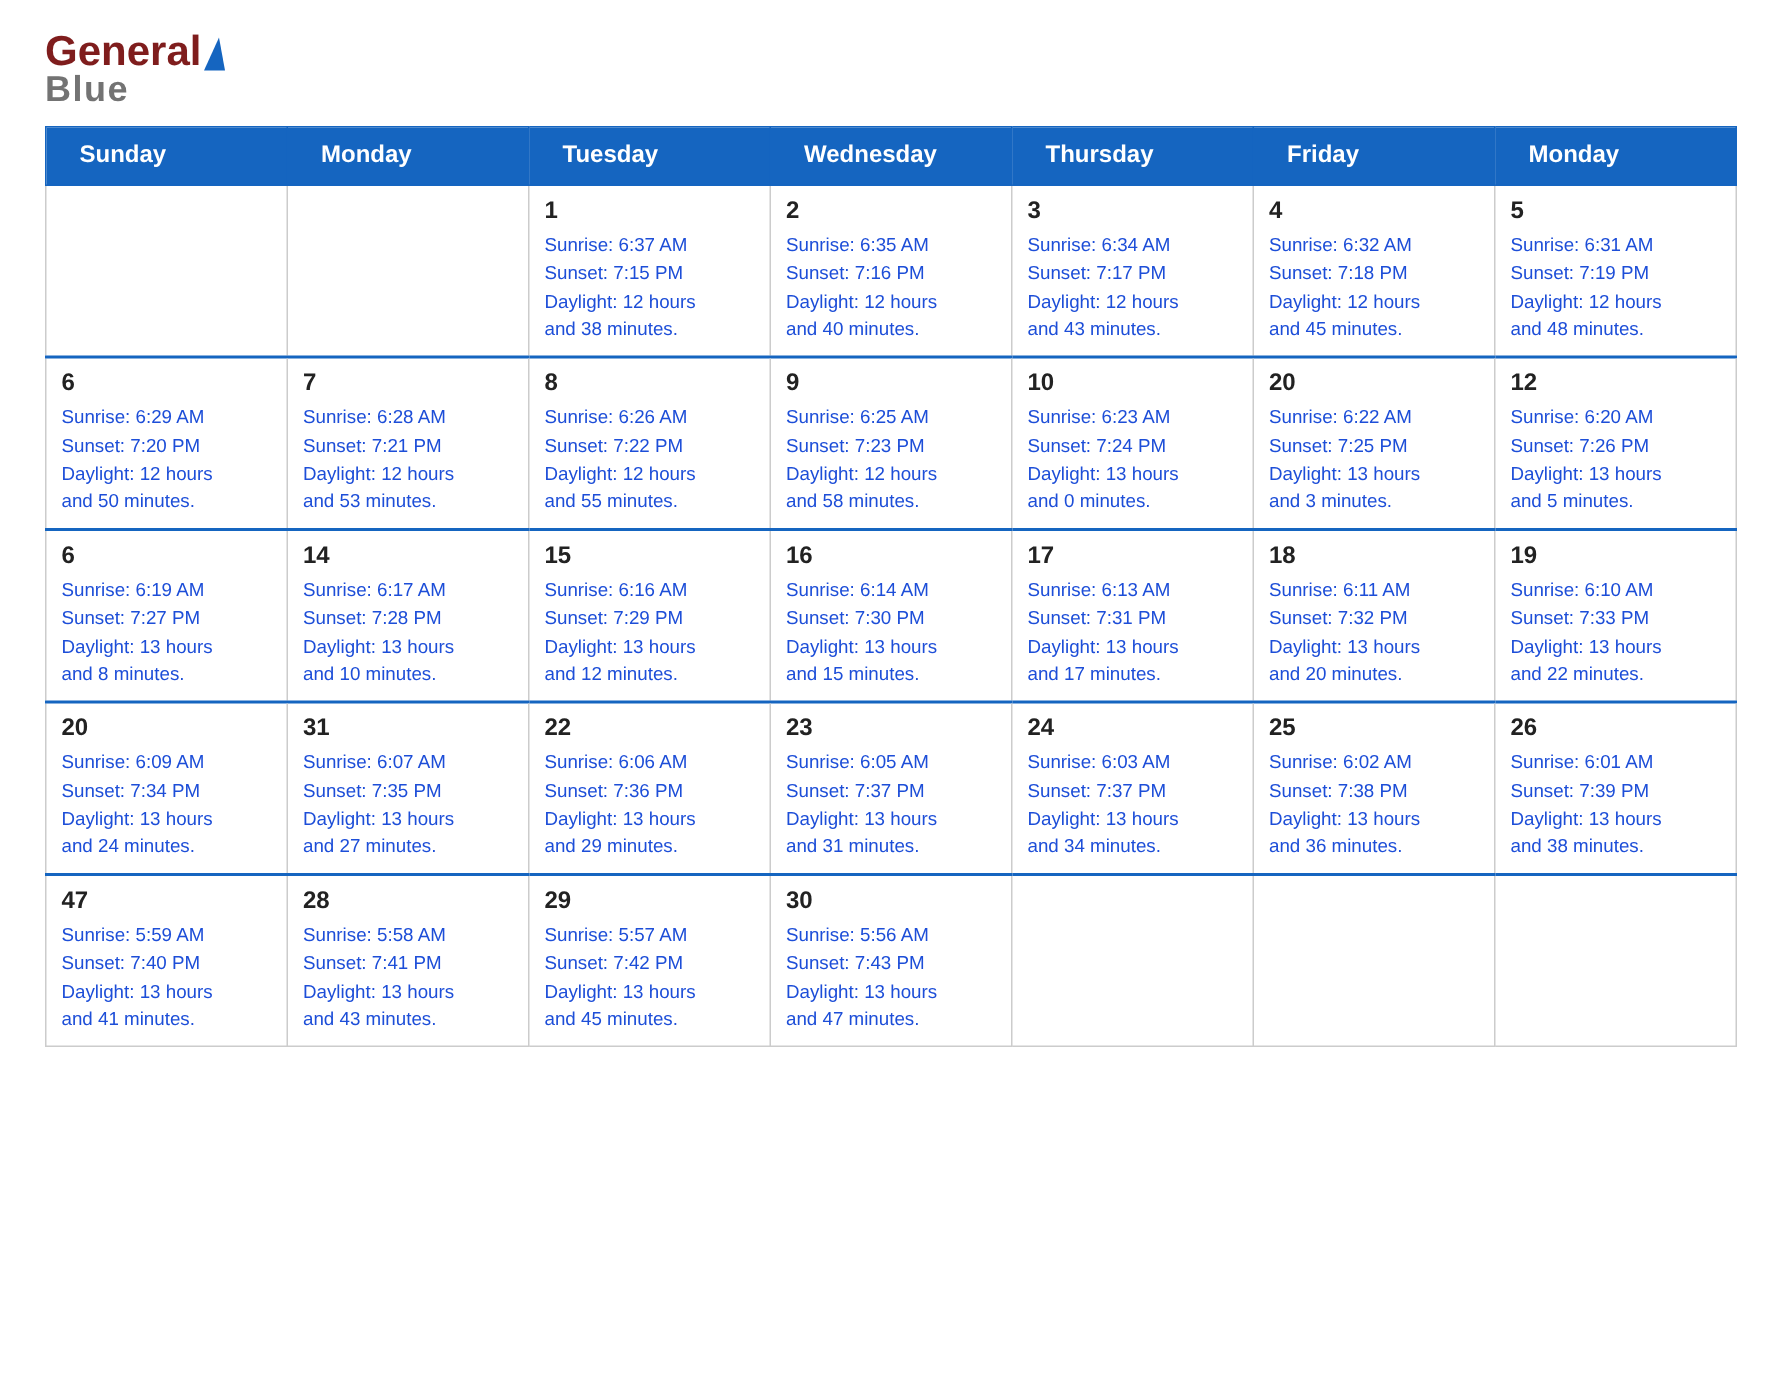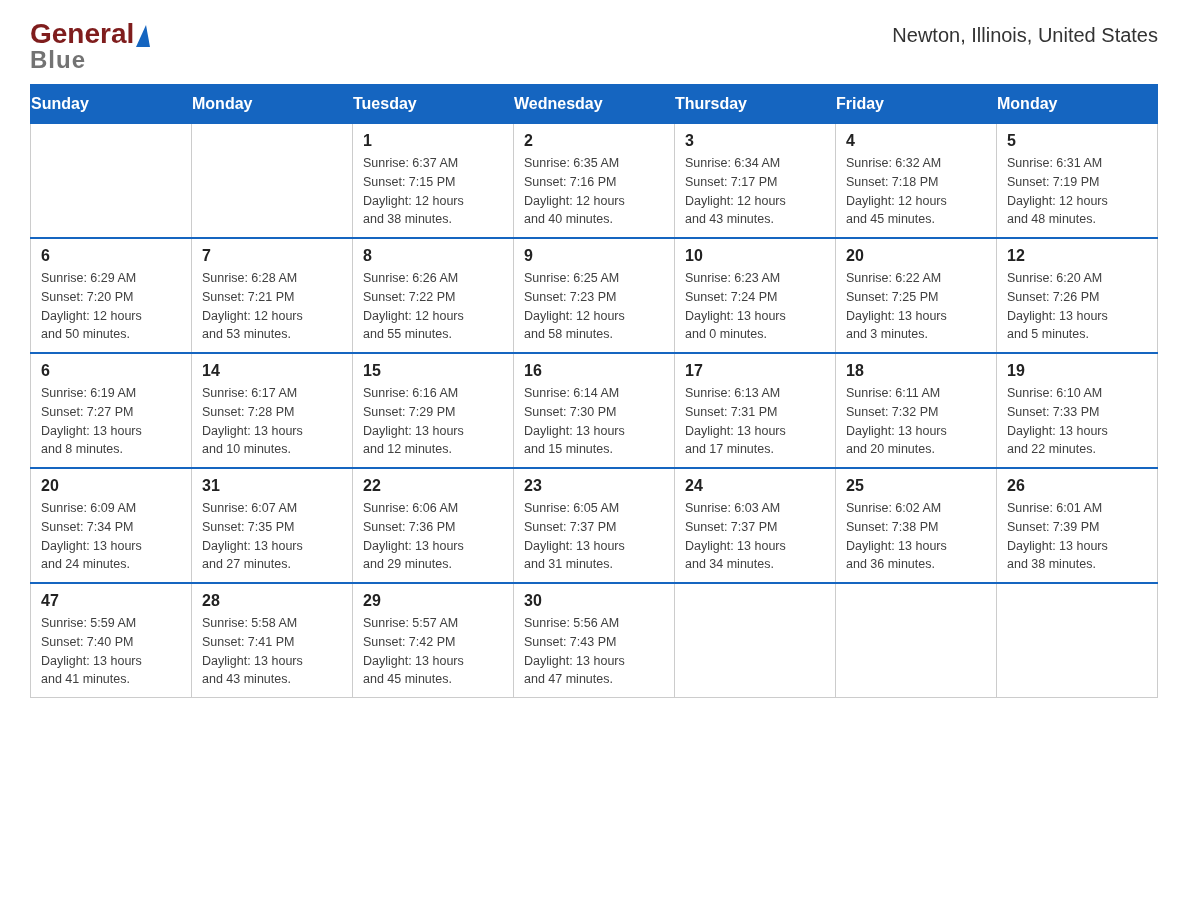--- a/index.html
+++ b/index.html
@@ -52,21 +52,21 @@
     .calendar-table {
       width: 100%;
       border-collapse: collapse;
       margin-top: 8px;
     }
     .calendar-table thead th {
       background-color: #1565c0;
       color: #fff;
       font-size: 16px;
       font-weight: bold;
-      padding: 10px 0;
+      padding: 10px 22px;
       text-align: left;
       border: 1px solid #1565c0;
     }
     .calendar-table tbody td {
       vertical-align: top;
       border: 1px solid #ccc;
       padding: 8px 10px;
       width: 14.28%;
       min-height: 110px;
       font-size: 13px;
@@ -74,21 +74,21 @@
     }
     .day-number {
       font-size: 16px;
       font-weight: bold;
       color: #222;
       margin-bottom: 4px;
     }
     .day-info {
       font-size: 12.5px;
       line-height: 1.5;
-      color: #404040;
+      color: #1d4ed8;
     }
     .empty-cell {
       background: #fff;
     }
     
     .calendar-table tbody tr:not(:first-child) td {
       border-top: 2px solid #1565c0;
     }
   </style>
 </head>
@@ -97,21 +97,20 @@
 <div class="header">
   <div class="logo">
     <div class="logo-text">
       General<span style="display:inline-block;width:0;height:0;border-left:10px solid transparent;border-right:4px solid transparent;border-bottom:22px solid #1565c0;margin-left:2px;vertical-align:middle;"></span>
     </div>
     <div class="logo-blue-bar">
       <span style="color:#737373;font-size:24px;font-weight:bold;letter-spacing:1px;">Blue</span>
     </div>
   </div>
   <div class="title-section">
-    <div class="subtitle">Newton, Illinois, United States</div>
   </div>
 </div>
 
 <table class="calendar-table">
   <thead>
     <tr>
       <th>Sunday</th>
       <th>Monday</th>
       <th>Tuesday</th>
       <th>Wednesday</th>

